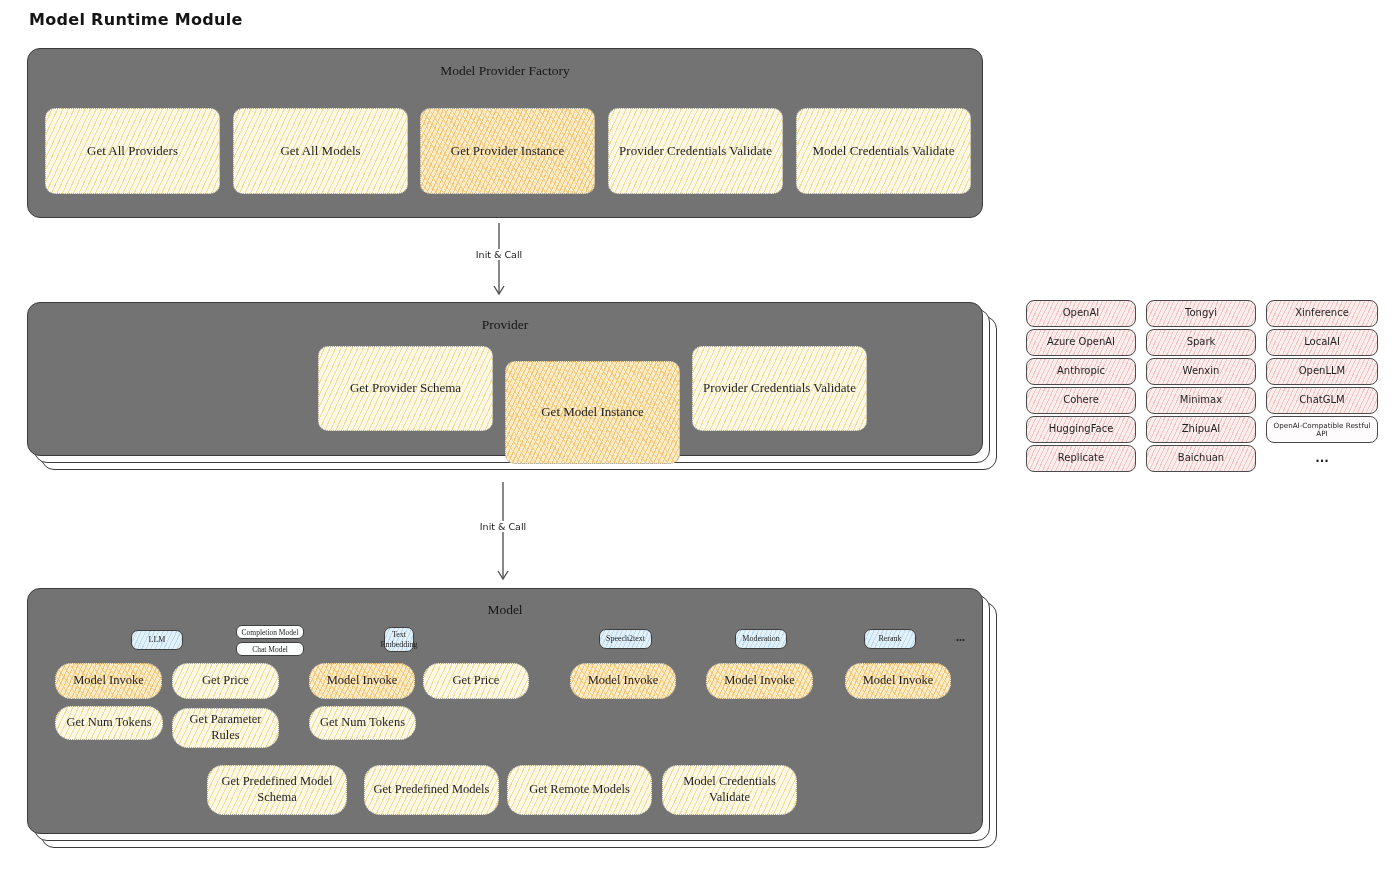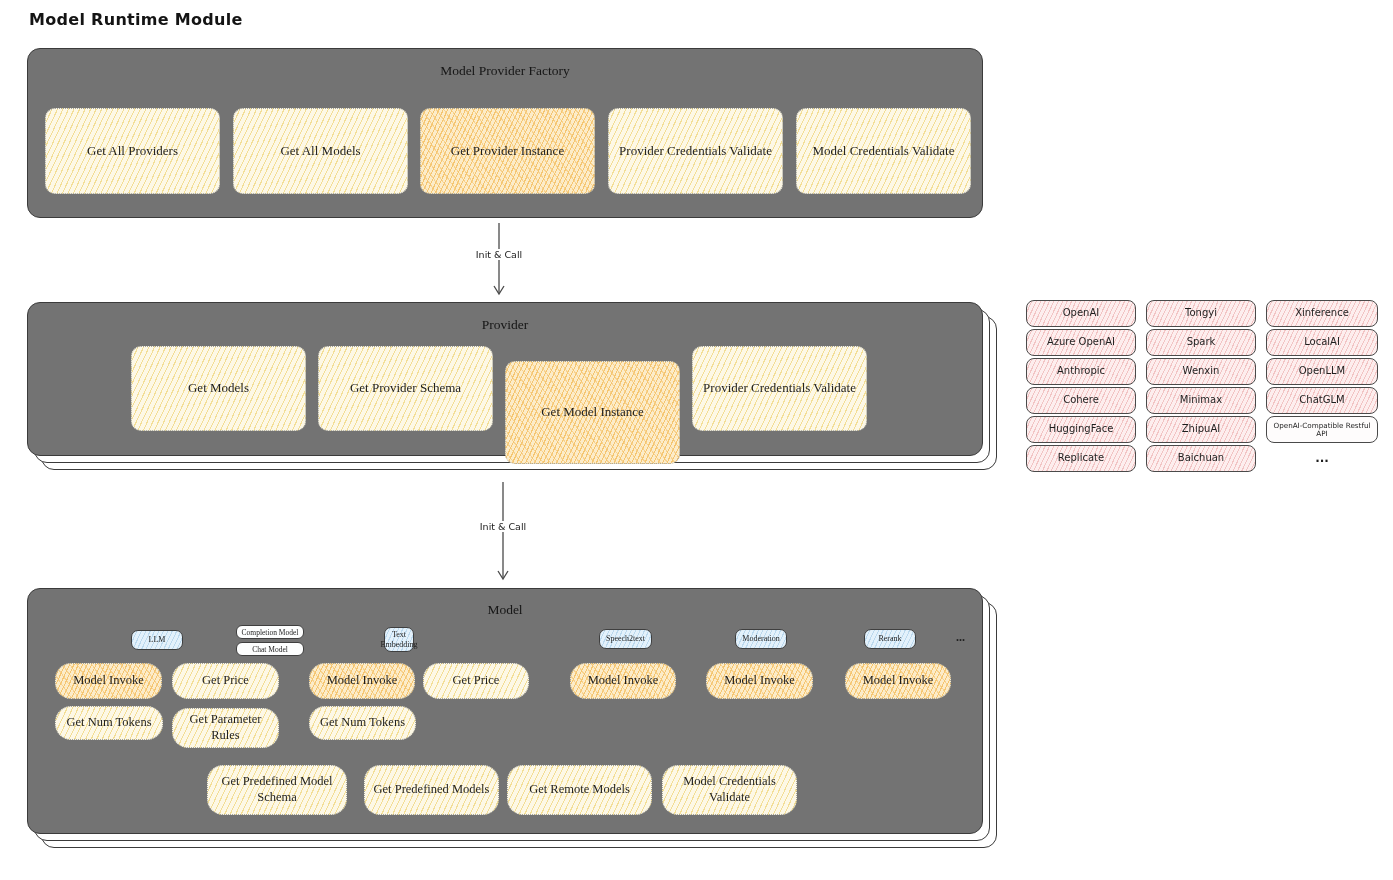--- a/index.html
+++ b/index.html
@@ -94,21 +94,20 @@
       <line x1="10" y1="0" x2="10" y2="70" stroke="#4a4a4a" stroke-width="1.3"></line>
       <polyline points="5,63 10,71 15,63" fill="none" stroke="#4a4a4a" stroke-width="1.3"></polyline>
     </svg>
     <span class="arrow-label" style="top:26px;">Init &amp; Call</span>
   </div>
 
   <div class="stack" style="left:41px;top:316px;width:956px;height:154px;"></div>
   <div class="stack" style="left:34px;top:309px;width:956px;height:154px;"></div>
   <section class="container" style="left:27px;top:302px;width:956px;height:154px;">
     <div class="container-title" style="top:14px;">Provider</div>
-    <div class="card" style="left:103px;top:43px;width:175px;height:85px;">Get Models</div>
     <div class="card" style="left:290px;top:43px;width:175px;height:85px;">Get Provider Schema</div>
     <div class="card highlight" style="left:477px;top:58px;width:175px;height:103px;">Get Model Instance</div>
     <div class="card" style="left:664px;top:43px;width:175px;height:85px;">Provider Credentials Validate</div>
   </section>
 
   <div class="providers-grid" style="left:1026px;top:300px;">
     <div class="pill">OpenAI</div>
     <div class="pill">Tongyi</div>
     <div class="pill">Xinference</div>
     <div class="pill">Azure OpenAI</div>

